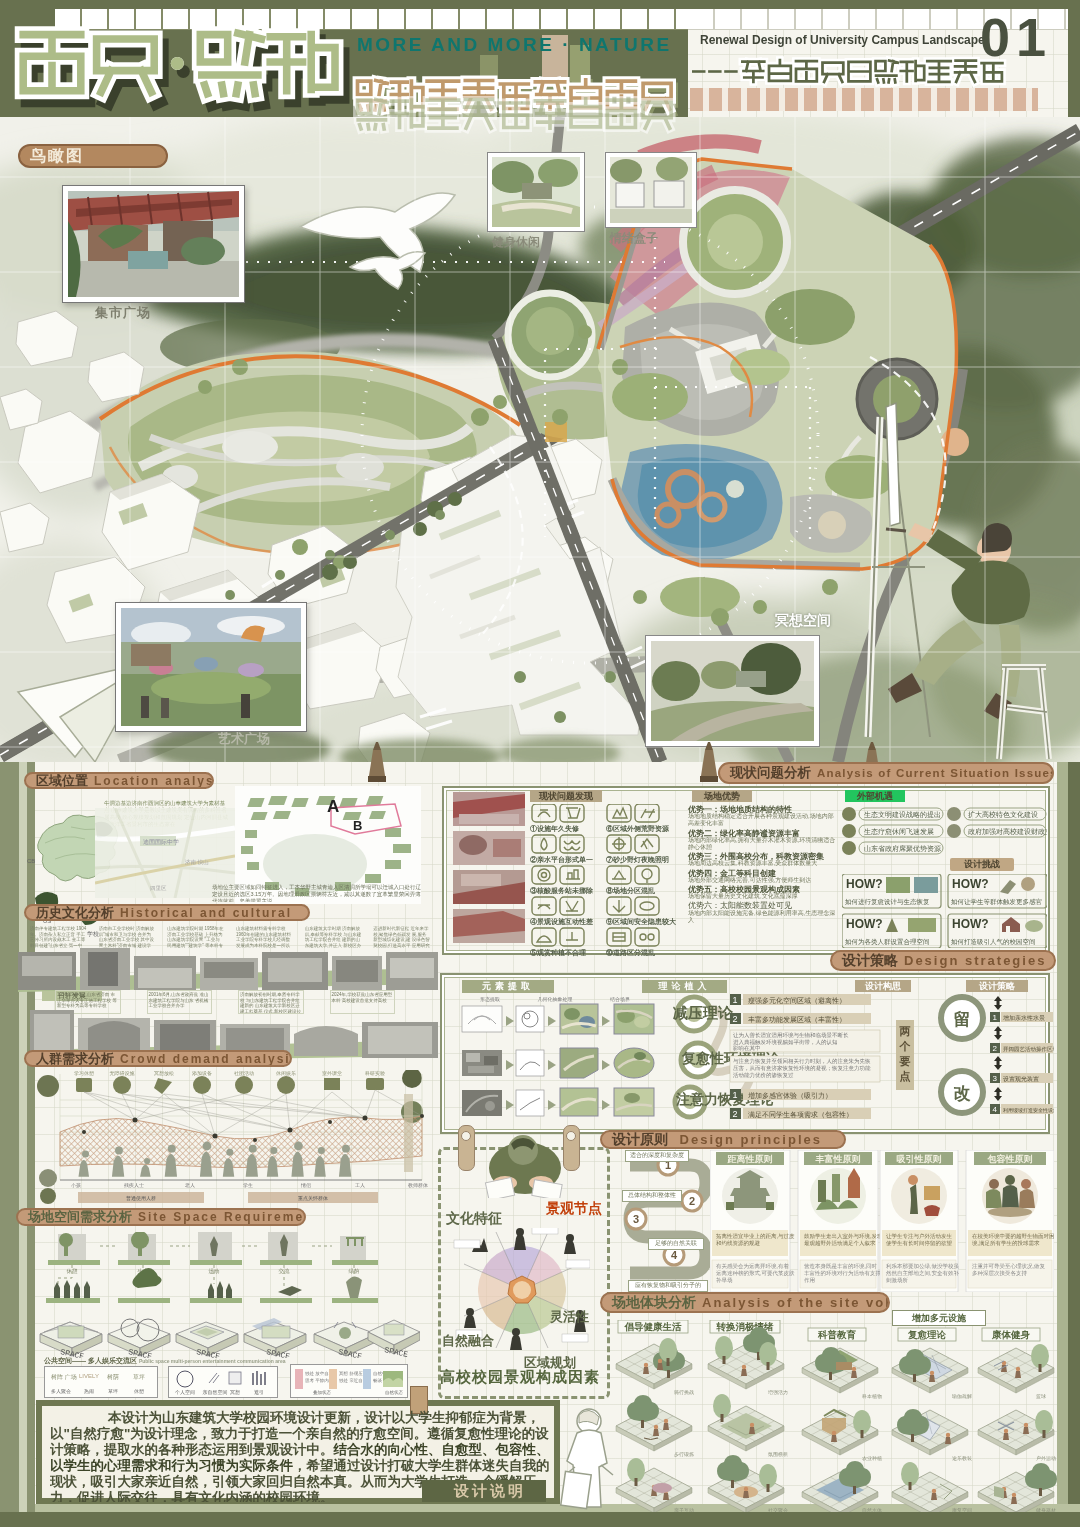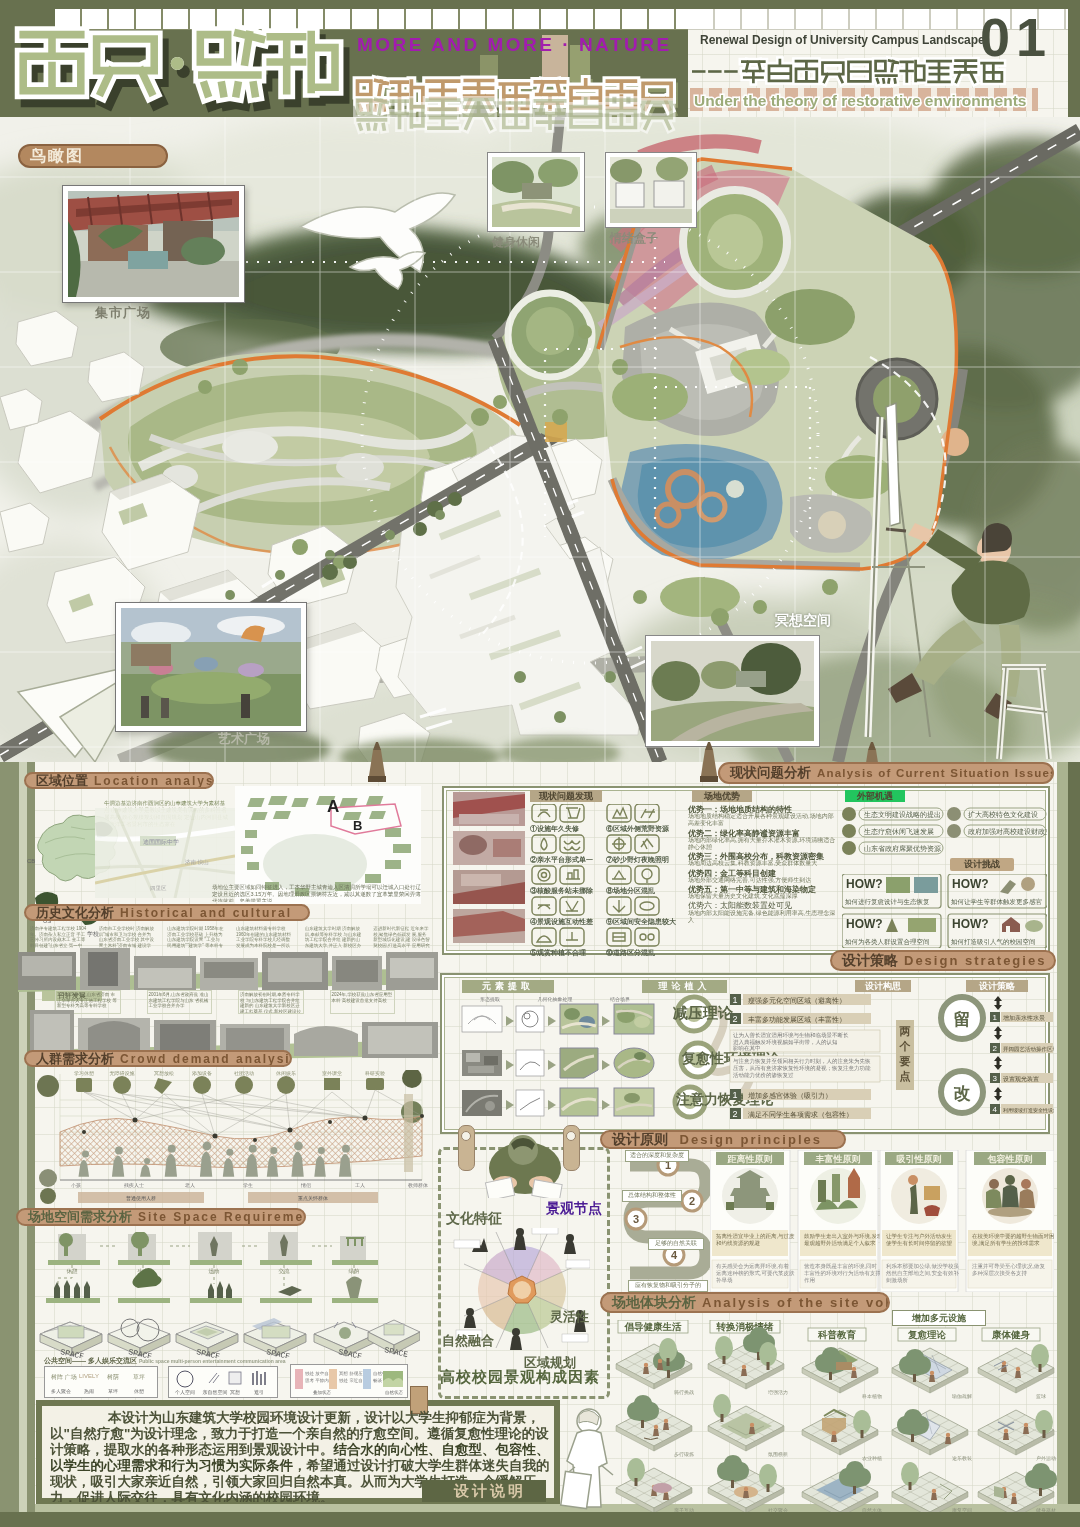--- a/index.html
+++ b/index.html
@@ -50,21 +50,21 @@
       <circle cx="177.3" cy="63.4" r="6.5" fill="#ffffff" opacity="1.0"></circle>
       <path d="M200.3 34.6 L227.7 34.6 M200.3 34.6 L200.3 62.0 M227.7 34.6 L227.7 62.0 M200.3 62.0 L227.7 62.0 M237.8 33.2 L261.5 39.0 M249.3 34.6 L245.0 62.0 M201.8 75.0 L257.9 75.0 M204.6 85.0 L207.5 93.7 M221.9 85.0 L223.4 93.7 M237.8 85.0 L236.3 93.7 M253.6 85.0 L255.0 93.7" stroke="#ffffff" stroke-width="16.92" fill="none" stroke-linecap="square" opacity="1.0"></path>
       <path d="M270.2 36.8 L302.6 36.8 M286.7 36.8 L286.7 90.8 M270.2 62.0 L302.6 62.0 M311.2 34.6 L311.2 89.4 M311.2 47.6 L335.0 47.6 M335.0 47.6 L335.0 87.2 M311.2 87.2 L335.0 87.2" stroke="#ffffff" stroke-width="16.92" fill="none" stroke-linecap="square" opacity="1.0"></path>
       <path d="M23.2 34.6 L80.8 34.6 M52.0 34.6 L52.0 56.2 M26.8 56.2 L77.2 56.2 M23.2 56.2 L23.2 90.8 M80.8 56.2 L80.8 90.8 M23.2 90.8 L80.8 90.8 M52.0 65.6 L52.0 83.6" stroke="#adbc88" stroke-width="7.56" fill="none" stroke-linecap="square" opacity="1.0"></path>
       <path d="M96.6 39.0 L154.2 39.0 M96.6 39.0 L96.6 70.6 M154.2 39.0 L154.2 70.6 M96.6 70.6 L154.2 70.6 M111.0 70.6 L101.0 92.2 M141.3 70.6 L151.4 92.2" stroke="#adbc88" stroke-width="7.56" fill="none" stroke-linecap="square" opacity="1.0"></path>
       <circle cx="177.3" cy="63.4" r="6.5" fill="#adbc88" opacity="1.0"></circle>
       <path d="M200.3 34.6 L227.7 34.6 M200.3 34.6 L200.3 62.0 M227.7 34.6 L227.7 62.0 M200.3 62.0 L227.7 62.0 M237.8 33.2 L261.5 39.0 M249.3 34.6 L245.0 62.0 M201.8 75.0 L257.9 75.0 M204.6 85.0 L207.5 93.7 M221.9 85.0 L223.4 93.7 M237.8 85.0 L236.3 93.7 M253.6 85.0 L255.0 93.7" stroke="#adbc88" stroke-width="7.56" fill="none" stroke-linecap="square" opacity="1.0"></path>
       <path d="M270.2 36.8 L302.6 36.8 M286.7 36.8 L286.7 90.8 M270.2 62.0 L302.6 62.0 M311.2 34.6 L311.2 89.4 M311.2 47.6 L335.0 47.6 M335.0 47.6 L335.0 87.2 M311.2 87.2 L335.0 87.2" stroke="#adbc88" stroke-width="7.56" fill="none" stroke-linecap="square" opacity="1.0"></path>
     </svg>
 
- <div class="abs" style="left:357px;top:34px;width:320px;height:24px;color:#a21caf;font-size:19px;font-weight:bold;letter-spacing:2.5px;white-space:nowrap;">MORE AND MORE&nbsp;·&nbsp;NATURE</div>
+ <div class="abs" style="left:357px;top:34px;width:320px;height:24px;color:#0f766e;font-size:19px;font-weight:bold;letter-spacing:2.5px;white-space:nowrap;">MORE AND MORE&nbsp;·&nbsp;NATURE</div>
 
  <svg class="abs" style="left:0;top:0;" width="720" height="120">
       <path d="M359.5 85.2 L372.8 85.2 M359.5 85.2 L359.5 98.5 M372.8 85.2 L372.8 98.5 M359.5 98.5 L372.8 98.5 M377.7 84.5 L389.2 87.3 M383.3 85.2 L381.2 98.5 M360.2 104.8 L387.5 104.8 M361.6 109.7 L363.0 113.9 M370.0 109.7 L370.7 113.9 M377.7 109.7 L377.0 113.9 M385.4 109.7 L386.1 113.9" stroke="#8a9468" stroke-width="9.85" fill="none" stroke-linecap="square" opacity="1.0"></path>
       <path d="M393.4 86.2 L409.2 86.2 M401.5 86.2 L401.5 112.5 M393.4 98.5 L409.2 98.5 M413.4 85.2 L413.4 111.8 M413.4 91.5 L424.9 91.5 M424.9 91.5 L424.9 110.8 M413.4 110.8 L424.9 110.8" stroke="#8a9468" stroke-width="9.85" fill="none" stroke-linecap="square" opacity="1.0"></path>
       <path d="M429.1 85.2 L460.6 85.2 M444.9 85.2 L444.9 113.2 M432.6 94.3 L457.1 94.3 M432.6 102.7 L457.1 102.7 M430.9 113.2 L458.9 113.2" stroke="#8a9468" stroke-width="9.85" fill="none" stroke-linecap="square" opacity="1.0"></path>
       <path d="M467.3 84.5 L494.6 84.5 M480.6 84.5 L480.6 100.2 M466.6 92.2 L494.6 92.2 M466.6 100.2 L494.6 100.2 M473.6 100.2 L468.0 113.2 M486.9 100.2 L493.2 113.2" stroke="#8a9468" stroke-width="9.85" fill="none" stroke-linecap="square" opacity="1.0"></path>
       <path d="M502.3 88.0 L530.3 88.0 M505.8 88.0 L505.8 112.5 M505.8 100.2 L529.6 100.2 M518.0 88.0 L518.0 112.5 M529.6 100.2 L529.6 112.5 M505.8 112.5 L529.6 112.5" stroke="#8a9468" stroke-width="9.85" fill="none" stroke-linecap="square" opacity="1.0"></path>
       <path d="M537.3 85.9 L566.7 85.9 M545.0 85.9 L542.2 98.5 M559.0 85.9 L561.8 98.5 M538.7 98.5 L565.3 98.5 M552.0 98.5 L552.0 113.2 M539.8 107.2 L564.2 107.2" stroke="#8a9468" stroke-width="9.85" fill="none" stroke-linecap="square" opacity="1.0"></path>
       <path d="M587.7 83.8 L587.7 91.5 M573.0 91.5 L602.4 91.5 M573.0 91.5 L573.0 111.8 M602.4 91.5 L602.4 111.8 M573.0 102.0 L602.4 102.0 M573.0 111.8 L602.4 111.8" stroke="#8a9468" stroke-width="9.85" fill="none" stroke-linecap="square" opacity="1.0"></path>
       <path d="M609.4 85.2 L637.4 85.2 M623.4 85.2 L623.4 95.7 M611.2 95.7 L635.7 95.7 M609.4 95.7 L609.4 112.5 M637.4 95.7 L637.4 112.5 M609.4 112.5 L637.4 112.5 M623.4 100.2 L623.4 109.0" stroke="#8a9468" stroke-width="9.85" fill="none" stroke-linecap="square" opacity="1.0"></path>
@@ -114,22 +114,20 @@
       <path d="M822.5 62.7 L843.3 62.7 M822.5 62.7 L822.5 74.1 M843.3 62.7 L843.3 74.1 M822.5 74.1 L843.3 74.1 M827.7 74.1 L824.1 81.9 M838.6 74.1 L842.3 81.9" stroke="#5d6746" stroke-width="2.73" fill="none" stroke-linecap="square" opacity="1.0"></path>
       <path d="M848.5 61.9 L870.4 61.9 M848.5 61.9 L848.5 81.4 M870.4 61.9 L870.4 81.4 M848.5 81.4 L870.4 81.4 M848.5 71.5 L870.4 71.5" stroke="#5d6746" stroke-width="2.73" fill="none" stroke-linecap="square" opacity="1.0"></path>
       <path d="M875.6 61.1 L885.4 61.1 M875.6 61.1 L875.6 71.0 M885.4 61.1 L885.4 71.0 M875.6 71.0 L885.4 71.0 M889.1 60.6 L897.7 62.7 M893.2 61.1 L891.7 71.0 M876.1 75.7 L896.4 75.7 M877.1 79.3 L878.2 82.4 M883.4 79.3 L883.9 82.4 M889.1 79.3 L888.6 82.4 M894.8 79.3 L895.3 82.4" stroke="#5d6746" stroke-width="2.73" fill="none" stroke-linecap="square" opacity="1.0"></path>
       <path d="M900.8 61.9 L912.5 61.9 M906.8 61.9 L906.8 81.4 M900.8 71.0 L912.5 71.0 M915.6 61.1 L915.6 80.9 M915.6 65.8 L924.2 65.8 M924.2 65.8 L924.2 80.1 M915.6 80.1 L924.2 80.1" stroke="#5d6746" stroke-width="2.73" fill="none" stroke-linecap="square" opacity="1.0"></path>
       <path d="M927.3 61.1 L950.7 61.1 M939.0 61.1 L939.0 81.9 M929.9 67.9 L948.1 67.9 M929.9 74.1 L948.1 74.1 M928.6 81.9 L949.4 81.9" stroke="#5d6746" stroke-width="2.73" fill="none" stroke-linecap="square" opacity="1.0"></path>
       <path d="M955.6 60.6 L975.9 60.6 M965.5 60.6 L965.5 72.3 M955.1 66.3 L975.9 66.3 M955.1 72.3 L975.9 72.3 M960.3 72.3 L956.2 81.9 M970.2 72.3 L974.9 81.9" stroke="#5d6746" stroke-width="2.73" fill="none" stroke-linecap="square" opacity="1.0"></path>
       <path d="M981.6 63.2 L1002.4 63.2 M984.2 63.2 L984.2 81.4 M984.2 72.3 L1001.9 72.3 M993.3 63.2 L993.3 81.4 M1001.9 72.3 L1001.9 81.4 M984.2 81.4 L1001.9 81.4" stroke="#5d6746" stroke-width="2.73" fill="none" stroke-linecap="square" opacity="1.0"></path>
     </svg>
 
  <div class="abs" style="left:690px;top:88px;width:348px;height:23px;background:repeating-linear-gradient(to right,#d8b49c 0 13px,#f3ece2 13px 19px);"></div>
- <div class="abs" style="left:694px;top:91px;width:344px;height:20px;font-weight:bold;font-size:15.5px;line-height:19px;color:#9cab79;
-   -webkit-text-stroke:3px #fff;paint-order:stroke;white-space:nowrap;">Under the theory of restorative environments</div>
 </div>
 
 <div id="aerial" class="abs" style="left:0;top:117px;width:1080px;height:645px;">
 <svg width="1080" height="645" viewBox="0 0 1080 645">
 <defs>
 <filter id="b14" x="-60%" y="-60%" width="220%" height="220%">
           <feGaussianBlur stdDeviation="14"></feGaussianBlur>
         </filter>
 <filter id="b8" x="-60%" y="-60%" width="220%" height="220%">
           <feGaussianBlur stdDeviation="8"></feGaussianBlur>
@@ -1026,21 +1024,21 @@
  <div class="abs" style="left:262px;top:32px;width:60px;height:12px;background:#b5a687;color:#4f4632;font-size:9px;font-weight:bold;text-align:center;line-height:12px;">场地优势</div>
  <div class="abs" style="left:258px;top:48px;width:148px;height:142px;font-size:6px;line-height:7.2px;color:#6f7559;">
   <div style="font-size:8px;font-weight:bold;color:#4f573c;">优势一：场地地质结构的特性</div>
   <div>场地地质结构稳定适合开展各种景观建设活动,场地内部高差变化丰富</div>
   <div style="font-size:8px;font-weight:bold;color:#4f573c;margin-top:2px;">优势二：绿化率高静谧资源丰富</div>
   <div>场地内部绿化率高,拥有大量乔木灌木资源,环境清幽适合静心休憩</div>
   <div style="font-size:8px;font-weight:bold;color:#4f573c;margin-top:2px;">优势三：外围高校分布，科教资源密集</div>
   <div>场地周边高校云集,科教资源丰富,受众群体数量大</div>
   <div style="font-size:8px;font-weight:bold;color:#4f573c;margin-top:2px;">优势四：金工等科目创建</div>
   <div>场地外部交通网络完善,可达性强,方便师生到达</div>
-  <div style="font-size:8px;font-weight:bold;color:#4f573c;margin-top:2px;">优势五：第一中等与建筑和海染物定</div>
+  <div style="font-size:8px;font-weight:bold;color:#4f573c;margin-top:2px;">优势五：高校校园景观构成因素</div>
   <div>场地保留大量历史文化建筑,文化底蕴深厚</div>
   <div style="font-size:8px;font-weight:normal;color:#4f573c;margin-top:2px;">优势六：太阳能数装置处可见</div>
   <div>场地内部太阳能设施完备,绿色能源利用率高,生态理念深入</div>
  </div>
 
  <div class="abs" style="left:415px;top:32px;width:60px;height:12px;background:#22c55e;color:#4f4632;font-size:9px;font-weight:bold;text-align:center;line-height:12px;">外部机遇</div>
  <div class="abs" style="left:412px;top:48px;width:205px;height:50px;">
   <svg width="205" height="50">
    <g font-size="7" fill="#55604a">
     <circle cx="7" cy="8" r="7" fill="#7b8259"></circle>
@@ -1351,21 +1349,21 @@
  <svg class="abs" style="left:45px;top:370px;" width="100" height="70" viewBox="0 0 100 70">
   <ellipse cx="50" cy="40" rx="36" ry="26" fill="#6d7850"></ellipse>
   <circle cx="48" cy="22" r="15" fill="#8d9671"></circle>
   <path d="M36 16 a15 15 0 0 1 24 0 l-3 6 a 12 12 0 0 0 -18 0 Z" fill="#4c5438"></path>
   <ellipse cx="30" cy="55" rx="12" ry="7" fill="#e8c6a8"></ellipse>
   <ellipse cx="66" cy="55" rx="12" ry="7" fill="#e8c6a8"></ellipse>
   <rect x="12" y="52" width="26" height="18" fill="#fdfdf9" stroke="#bbb" transform="rotate(-12 25 61)"></rect>
   <rect x="58" y="54" width="28" height="16" fill="#fdfdf9" stroke="#bbb" transform="rotate(10 72 62)"></rect>
  </svg>
  <div class="abs" style="left:16px;top:452px;font-size:14px;font-weight:bold;color:#5d6748;">文化特征</div>
- <div class="abs" style="left:116px;top:442px;font-size:14px;font-weight:bold;color:#4c1d95;">景观节点</div>
+ <div class="abs" style="left:116px;top:442px;font-size:14px;font-weight:bold;color:#c2410c;">景观节点</div>
 
  <svg class="abs" style="left:20px;top:470px;" width="140" height="130" viewBox="0 0 140 130">
   <g transform="translate(72,62)">
    <g opacity=".68">
     <path d="M0 0 L-40 -18 A44 44 0 0 1 -18 -40 Z" fill="#c9a8c9"></path>
     <path d="M0 0 L-18 -40 A44 44 0 0 1 18 -40 Z" fill="#b8a8d8"></path>
     <path d="M0 0 L18 -40 A44 44 0 0 1 40 -18 Z" fill="#e0b8c8"></path>
     <path d="M0 0 L40 -18 A44 44 0 0 1 40 18 Z" fill="#d8c8a0"></path>
     <path d="M0 0 L40 18 A44 44 0 0 1 18 40 Z" fill="#b8c890"></path>
     <path d="M0 0 L18 40 A44 44 0 0 1 -18 40 Z" fill="#98b880"></path>

